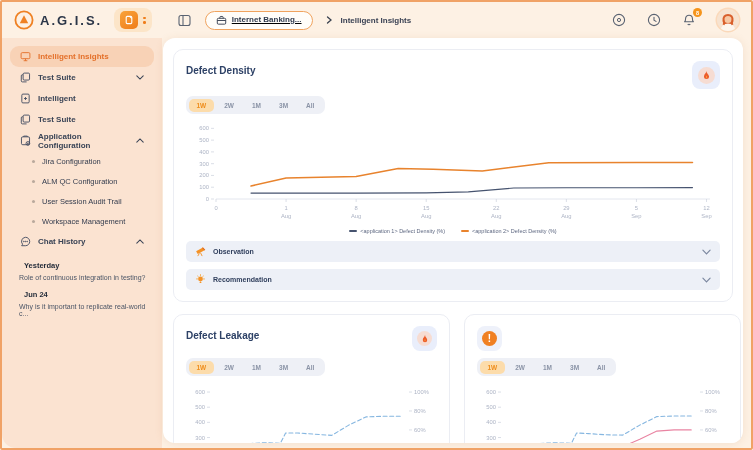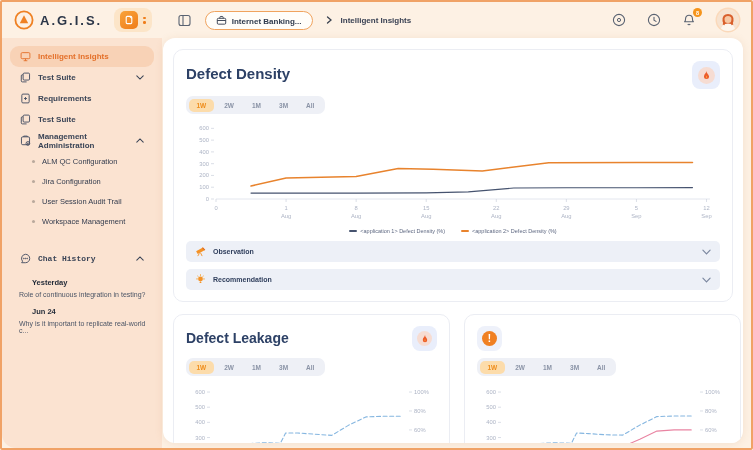--- a/index.html
+++ b/index.html
@@ -10,22 +10,22 @@
   
   .header{height:36px;flex:0 0 36px;display:flex;align-items:center;padding:0 12px;gap:8px;}
   .logo-wrap{display:flex;align-items:center;gap:6px;}
   .logo-text{font-size:13px;font-weight:bold;letter-spacing:2px;color:#2b3648;}
   .app-badge-pill{display:flex;align-items:center;gap:5px;background:#fce5c8;border-radius:8px;padding:3px 6px;margin-left:4px;}
   .app-badge{width:18px;height:18px;border-radius:5px;background:linear-gradient(145deg,#f9a33b,#ef7c19);
     display:flex;align-items:center;justify-content:center;}
   .kebab{display:flex;flex-direction:column;gap:2px;}
   .kebab i{width:2.5px;height:2.5px;border-radius:50%;background:#ef7d1a;display:block;}
   .panel-toggle{margin-left:18px;display:flex;align-items:center;}
-  .project-pill{display:flex;align-items:flex-end;gap:5px;border:1px solid #f0a35e;border-radius:12px;
-    background:#fffdf9;padding:3px 10px;margin-left:6px;}
+  .project-pill{display:flex;align-items:flex-start;gap:5px;border:1px solid #f0a35e;border-radius:12px;
+    background:#fffdf9;padding:3px 10px;margin-left:6px;text-decoration:underline;}
   .project-pill span{font-size:8px;font-weight:bold;color:#2f3a4d;}
   .crumb-current{font-size:8px;color:#3a4254;font-weight:600;}
   .spacer{flex:1;}
   .hicon{position:relative;width:16px;height:16px;display:flex;align-items:center;justify-content:center;margin-left:11px;}
   .badge{position:absolute;top:-4px;right:-5px;min-width:9px;height:9px;border-radius:5px;background:#f5941c;
     color:#fff;font-size:5.5px;font-weight:bold;display:flex;align-items:center;justify-content:center;padding:0 1px;}
   .avatar{width:22px;height:22px;border-radius:50%;margin-left:12px;overflow:hidden;background:#f6e0ce;
     box-shadow:0 0 0 1.5px #fbd9ba;}
   
   .body-row{flex:1;display:flex;min-height:0;}
@@ -33,49 +33,49 @@
     padding:8px 0 8px 0;overflow:hidden;}
   .side-item{height:21px;display:flex;align-items:center;gap:7px;padding:0 10px;margin:0 8px;border-radius:9px;
     color:#3a4456;font-size:8px;font-weight:600;}
   .side-item .lbl{flex:1;}
   .side-item.active{background:#f8d2b6;color:#e4702a;}
   .side-item.active svg{stroke:#e4702a;}
   .side-item svg{stroke:#434d61;}
   .sub-item{height:20px;display:flex;align-items:center;gap:7px;padding:0 10px 0 22px;margin:0 8px;
     color:#333c4e;font-size:7.5px;font-weight:500;}
   .dot{width:3px;height:3px;border-radius:50%;background:#b9a99c;flex:0 0 3px;}
-  .chat-head{margin-top:17px;font-family:Liberation Mono, monospace;}
+  .chat-head{}
   .chat-group{padding:0 14px;}
-  .chat-date{font-size:7.5px;font-weight:bold;color:#1f2836;margin:9px 0 4px 16px;}
+  .chat-date{font-size:7.5px;font-weight:bold;color:#1f2836;margin:9px 0 4px 8px;}
   .chat-q{font-size:7px;color:#4b5566;padding-left:3px;}
   
   .main{flex:1;margin:0 8px 5px 1px;background:#fff;border-radius:12px;box-shadow:0 1px 8px rgba(190,130,70,.14);
     padding:11px 10px;overflow:hidden;position:relative;}
   .card{border:1px solid #ebedf3;border-radius:10px;background:#fff;padding:11px 12px;}
   .card-head{display:flex;align-items:flex-start;justify-content:space-between;}
-  .card-title{font-size:15px;font-weight:bold;color:#2d4166;padding-top:4px;}
+  .card-title{font-size:10px;font-weight:bold;color:#2d4166;padding-top:4px;}
   .icon-btn{width:28px;height:28px;border-radius:8px;background:#e9eefb;display:flex;align-items:center;justify-content:center;}
   .icon-btn .inner-circ{width:17px;height:17px;border-radius:50%;background:#f6dcd2;display:flex;align-items:center;justify-content:center;}
   .icon-btn.warn{background:#eef1fa;}
   .icon-btn.warn .inner-circ{background:#f08023;}
   .warn-mark{color:#fff;font-size:10px;font-weight:bold;line-height:1;}
   .tabs{display:inline-flex;align-items:center;background:#eef0f6;border-radius:7px;padding:2.5px;gap:2px;margin-top:7px;}
   .tab{border:none;background:transparent;font-family:inherit;font-size:6.5px;color:#8a93a6;font-weight:600;
     padding:3px 8px;border-radius:5px;cursor:pointer;}
   .tab.active{background:#fcdcab;color:#ee8d1c;font-weight:bold;}
   .chart-wrap{margin-top:5px;}
   .legend{display:flex;justify-content:center;gap:16px;margin-top:1px;}
   .lg-item{display:flex;align-items:center;gap:3px;font-size:5.5px;color:#5d6780;}
   .lg-dash{width:8px;height:1.6px;display:inline-block;border-radius:1px;}
   .accordion{margin-top:7px;height:21px;background:#edf0f7;border-radius:5px;display:flex;align-items:center;
     gap:7px;padding:0 9px;}
   .accordion .lbl{font-size:7px;font-weight:600;color:#2f3e5c;flex:1;}
   .cards-row{display:flex;gap:14px;margin-top:12px;}
   .half-card{flex:1;height:210px;}
-  .half-card .card-title{font-size:14px;}
+  .half-card .card-title{font-size:10px;}
   .half-card .icon-btn{width:25px;height:25px;}
   .half-card .icon-btn .inner-circ{width:15px;height:15px;}
   svg.chart{display:block;}
   text{font-family:"Liberation Sans",sans-serif;}
 </style>
 </head>
 <body>
 
 <div class="frame">
 
@@ -168,49 +168,49 @@
         <svg width="8" height="5" viewBox="0 0 10 6">
             <path d="M1 1 L5 5 L9 1" fill="none" stroke="#3a4456" stroke-width="1.3" stroke-linecap="round"></path>
           </svg>
       </div>
       <div class="side-item">
         <svg width="11" height="11" viewBox="0 0 12 12" fill="none" stroke-width="1">
             <rect x="2" y="1.2" width="8" height="9.6" rx="1.2"></rect>
             <line x1="6" y1="4.4" x2="6" y2="7.6"></line>
             <line x1="4.4" y1="6" x2="7.6" y2="6"></line>
           </svg>
-        <span class="lbl">Requirements</span>
+        <span class="lbl">Intelligent</span>
       </div>
       <div class="side-item">
         <svg width="11" height="11" viewBox="0 0 12 12" fill="none" stroke-width="1">
             <rect x="3.4" y="1.2" width="7" height="7.6" rx="1.2"></rect>
             <path d="M3.4 3 H2.6 a1.2 1.2 0 0 0 -1.2 1.2 v5.4 a1.2 1.2 0 0 0 1.2 1.2 h4.6"></path>
           </svg>
         <span class="lbl">Test Suite</span>
       </div>
       <div class="side-item">
         <svg width="11" height="11" viewBox="0 0 12 12" fill="none" stroke-width="1">
             <rect x="1.6" y="2" width="8.8" height="8.6" rx="1.4"></rect>
             <path d="M4 2 v-0.8 h4 V2"></path>
             <circle cx="8.6" cy="9.2" r="2"></circle>
             <circle cx="8.6" cy="9.2" r=".5"></circle>
           </svg>
-        <span class="lbl">Management Administration</span>
+        <span class="lbl">Application Configuration</span>
         <svg width="8" height="5" viewBox="0 0 10 6" style="transform:rotate(180deg)">
             <path d="M1 1 L5 5 L9 1" fill="none" stroke="#3a4456" stroke-width="1.3" stroke-linecap="round"></path>
           </svg>
       </div>
 
+      <div class="sub-item">
+        <span class="dot"></span>
+        <span>Jira Configuration</span>
+      </div>
       <div class="sub-item">
         <span class="dot"></span>
         <span>ALM QC Configuration</span>
-      </div>
-      <div class="sub-item">
-        <span class="dot"></span>
-        <span>Jira Configuration</span>
       </div>
       <div class="sub-item">
         <span class="dot"></span>
         <span>User Session Audit Trail</span>
       </div>
       <div class="sub-item">
         <span class="dot"></span>
         <span>Workspace Management</span>
       </div>
 

